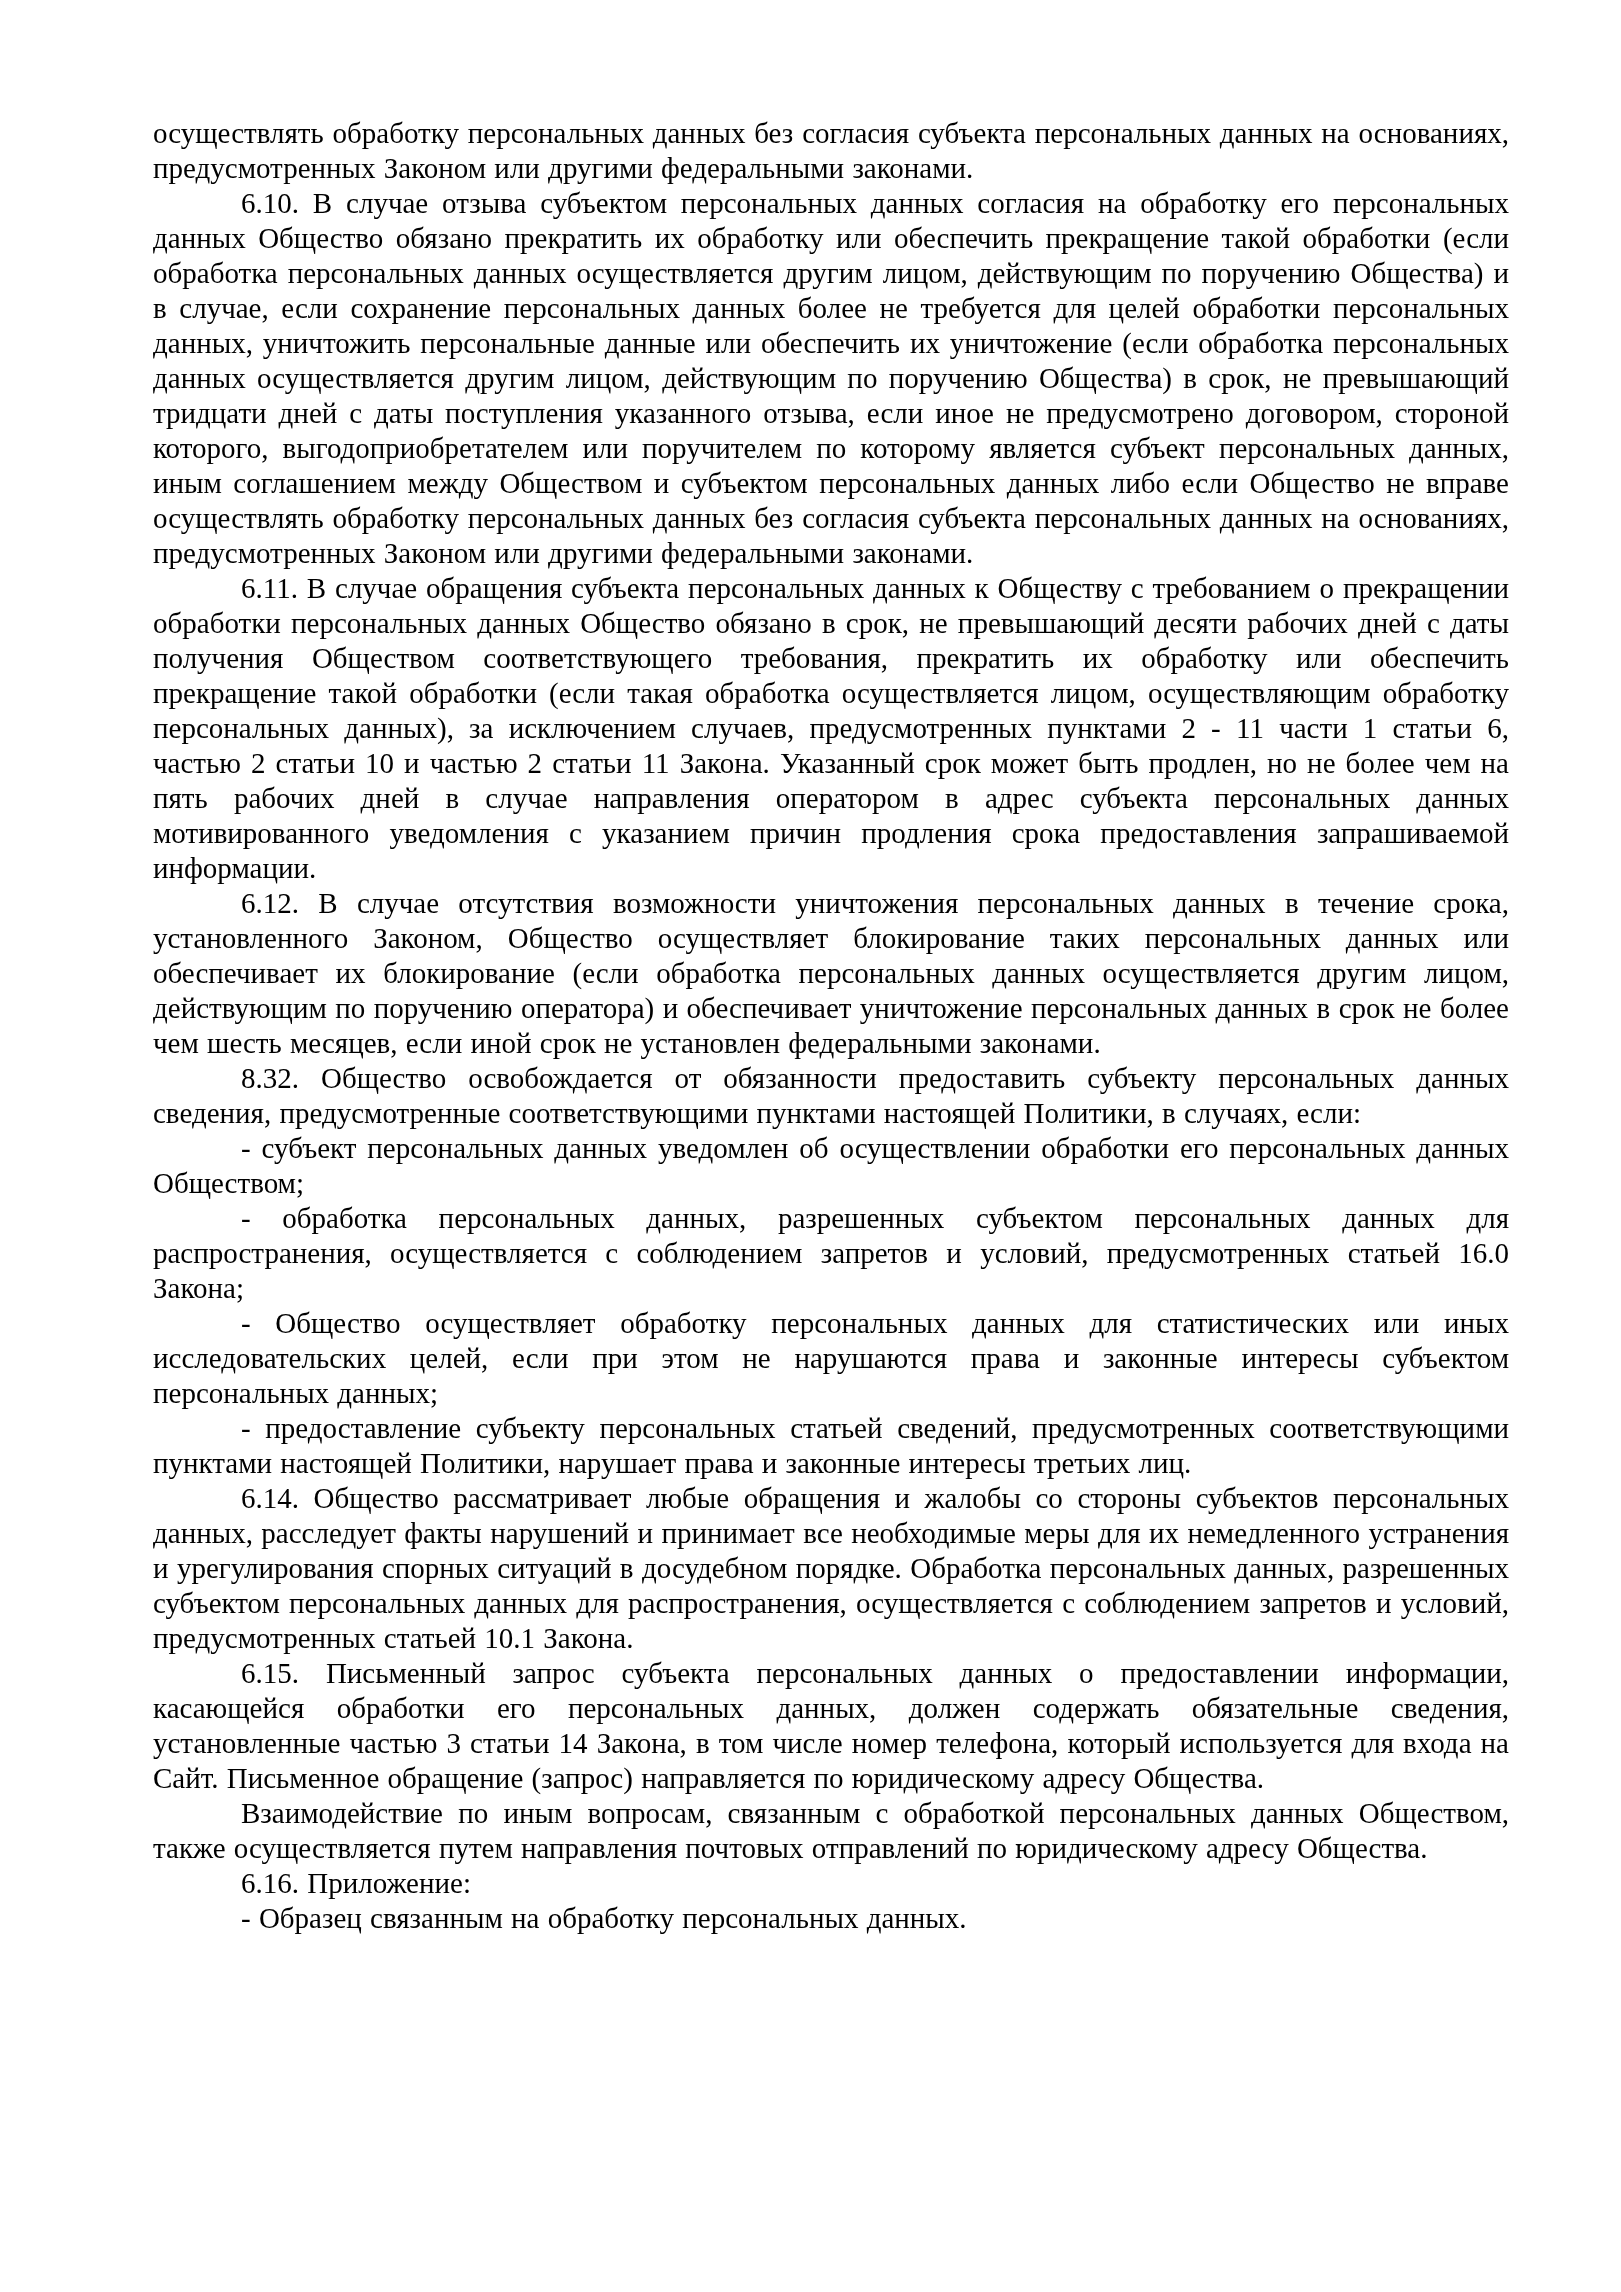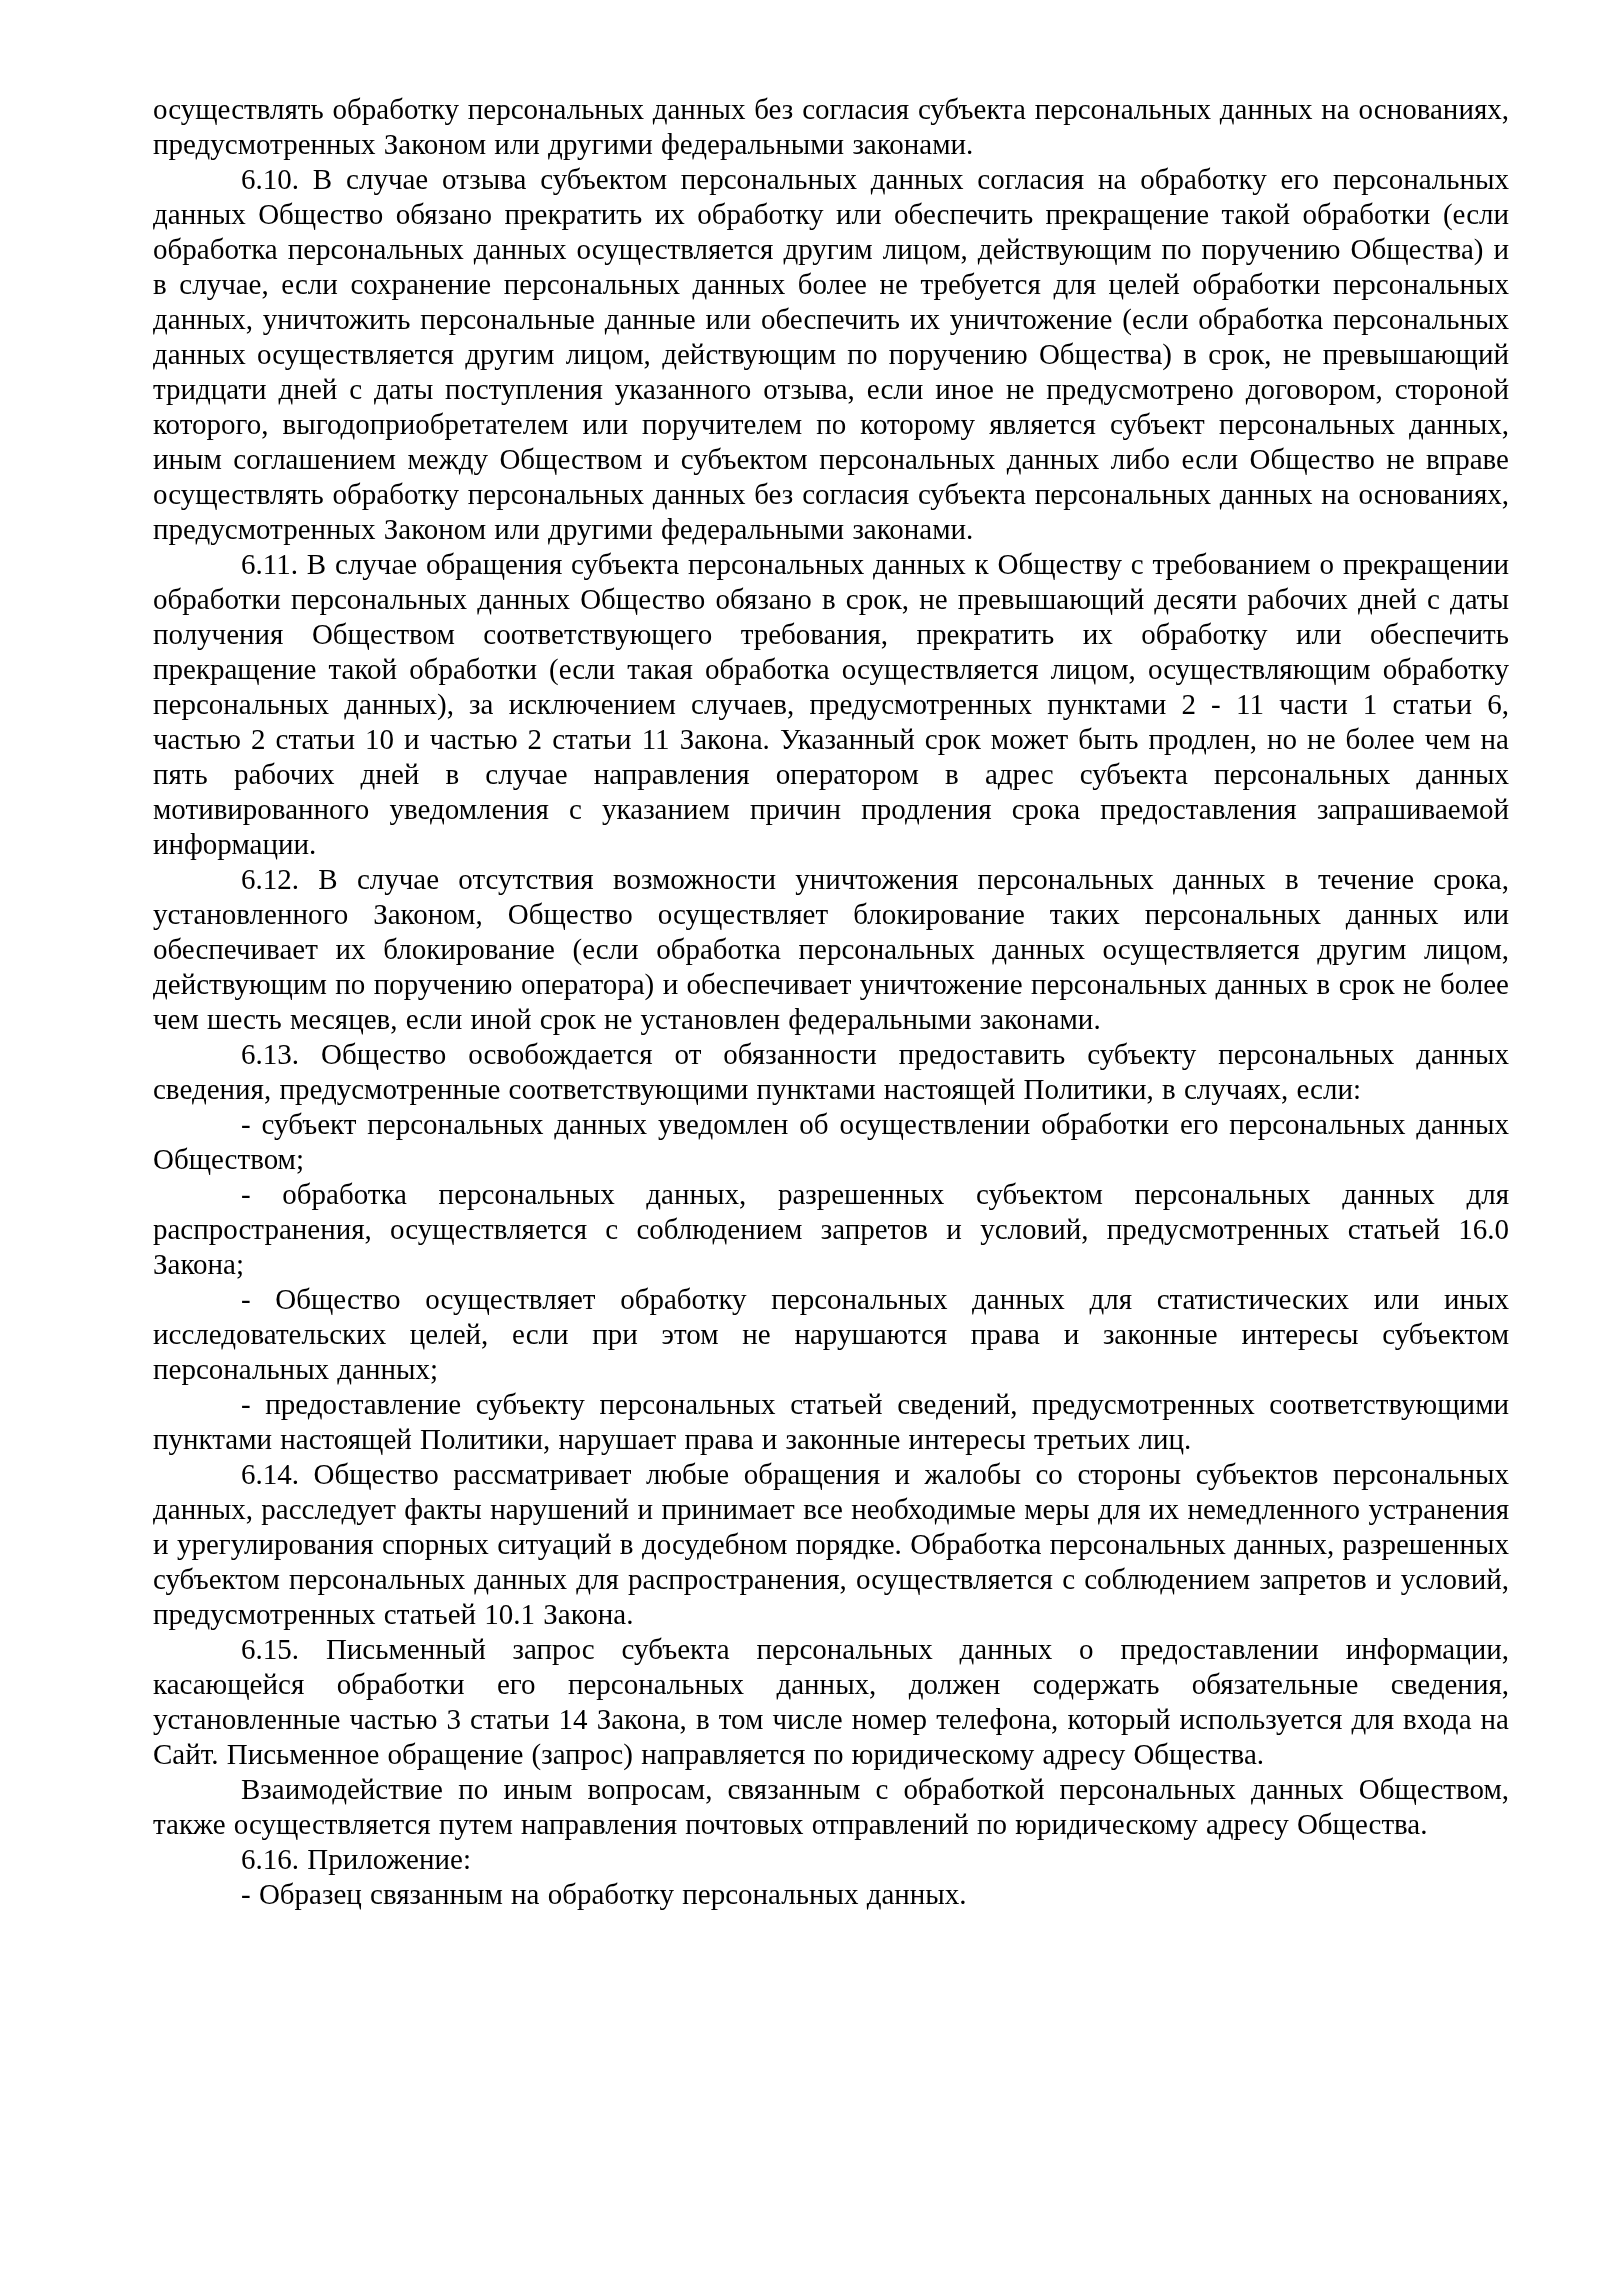--- a/index.html
+++ b/index.html
@@ -11,21 +11,21 @@
     width: 1621px;
     height: 2293px;
     position: relative;
     font-family: "Liberation Serif", "DejaVu Serif", serif;
     color: #000000;
   }
   .page {
     box-sizing: border-box;
     width: 1621px;
     height: 2293px;
-    padding: 92px 112px 0 153px;
+    padding: 116px 112px 0 153px;
     background: #ffffff;
   }
   .para {
     margin: 0;
     font-size: 29px;
     line-height: 35px;
     text-align: justify;
     text-indent: 88px;
     word-spacing: 1px;
     color: #000000;
@@ -35,21 +35,21 @@
   }
 </style>
 </head>
 <body>
 
 <div class="page">
   <p class="para no-indent">осуществлять обработку персональных данных без согласия субъекта персональных данных на основаниях, предусмотренных Законом или другими федеральными законами.</p>
   <p class="para">6.10. В случае отзыва субъектом персональных данных согласия на обработку его персональных данных Общество обязано прекратить их обработку или обеспечить прекращение такой обработки (если обработка персональных данных осуществляется другим лицом, действующим по поручению Общества) и в случае, если сохранение персональных данных более не требуется для целей обработки персональных данных, уничтожить персональные данные или обеспечить их уничтожение (если обработка персональных данных осуществляется другим лицом, действующим по поручению Общества) в срок, не превышающий тридцати дней с даты поступления указанного отзыва, если иное не предусмотрено договором, стороной которого, выгодоприобретателем или поручителем по которому является субъект персональных данных, иным соглашением между Обществом и субъектом персональных данных либо если Общество не вправе осуществлять обработку персональных данных без согласия субъекта персональных данных на основаниях, предусмотренных Законом или другими федеральными законами.</p>
   <p class="para">6.11. В случае обращения субъекта персональных данных к Обществу с требованием о прекращении обработки персональных данных Общество обязано в срок, не превышающий десяти рабочих дней с даты получения Обществом соответствующего требования, прекратить их обработку или обеспечить прекращение такой обработки (если такая обработка осуществляется лицом, осуществляющим обработку персональных данных), за исключением случаев, предусмотренных пунктами 2 - 11 части 1 статьи 6, частью 2 статьи 10 и частью 2 статьи 11 Закона. Указанный срок может быть продлен, но не более чем на пять рабочих дней в случае направления оператором в адрес субъекта персональных данных мотивированного уведомления с указанием причин продления срока предоставления запрашиваемой информации.</p>
   <p class="para">6.12. В случае отсутствия возможности уничтожения персональных данных в течение срока, установленного Законом, Общество осуществляет блокирование таких персональных данных или обеспечивает их блокирование (если обработка персональных данных осуществляется другим лицом, действующим по поручению оператора) и обеспечивает уничтожение персональных данных в срок не более чем шесть месяцев, если иной срок не установлен федеральными законами.</p>
-  <p class="para">6.13. Общество освобождается от обязанности предоставить субъекту персональных данных сведения, предусмотренные соответствующими пунктами настоящей Политики, в случаях, если:</p>
+  <p class="para">8.32. Общество освобождается от обязанности предоставить субъекту персональных данных сведения, предусмотренные соответствующими пунктами настоящей Политики, в случаях, если:</p>
   <p class="para">- субъект персональных данных уведомлен об осуществлении обработки его персональных данных Обществом;</p>
   <p class="para">- обработка персональных данных, разрешенных субъектом персональных данных для распространения, осуществляется с соблюдением запретов и условий, предусмотренных статьей 16.0 Закона;</p>
   <p class="para">- Общество осуществляет обработку персональных данных для статистических или иных исследовательских целей, если при этом не нарушаются права и законные интересы субъектом персональных данных;</p>
   <p class="para">- предоставление субъекту персональных статьей сведений, предусмотренных соответствующими пунктами настоящей Политики, нарушает права и законные интересы третьих лиц.</p>
   <p class="para">6.14. Общество рассматривает любые обращения и жалобы со стороны субъектов персональных данных, расследует факты нарушений и принимает все необходимые меры для их немедленного устранения и урегулирования спорных ситуаций в досудебном порядке. Обработка персональных данных, разрешенных субъектом персональных данных для распространения, осуществляется с соблюдением запретов и условий, предусмотренных статьей 10.1 Закона.</p>
   <p class="para">6.15. Письменный запрос субъекта персональных данных о предоставлении информации, касающейся обработки его персональных данных, должен содержать обязательные сведения, установленные частью 3 статьи 14 Закона, в том числе номер телефона, который используется для входа на Сайт. Письменное обращение (запрос) направляется по юридическому адресу Общества.</p>
   <p class="para">Взаимодействие по иным вопросам, связанным с обработкой персональных данных Обществом, также осуществляется путем направления почтовых отправлений по юридическому адресу Общества.</p>
   <p class="para">6.16. Приложение:</p>
   <p class="para">- Образец связанным на обработку персональных данных.</p>
 </div>

